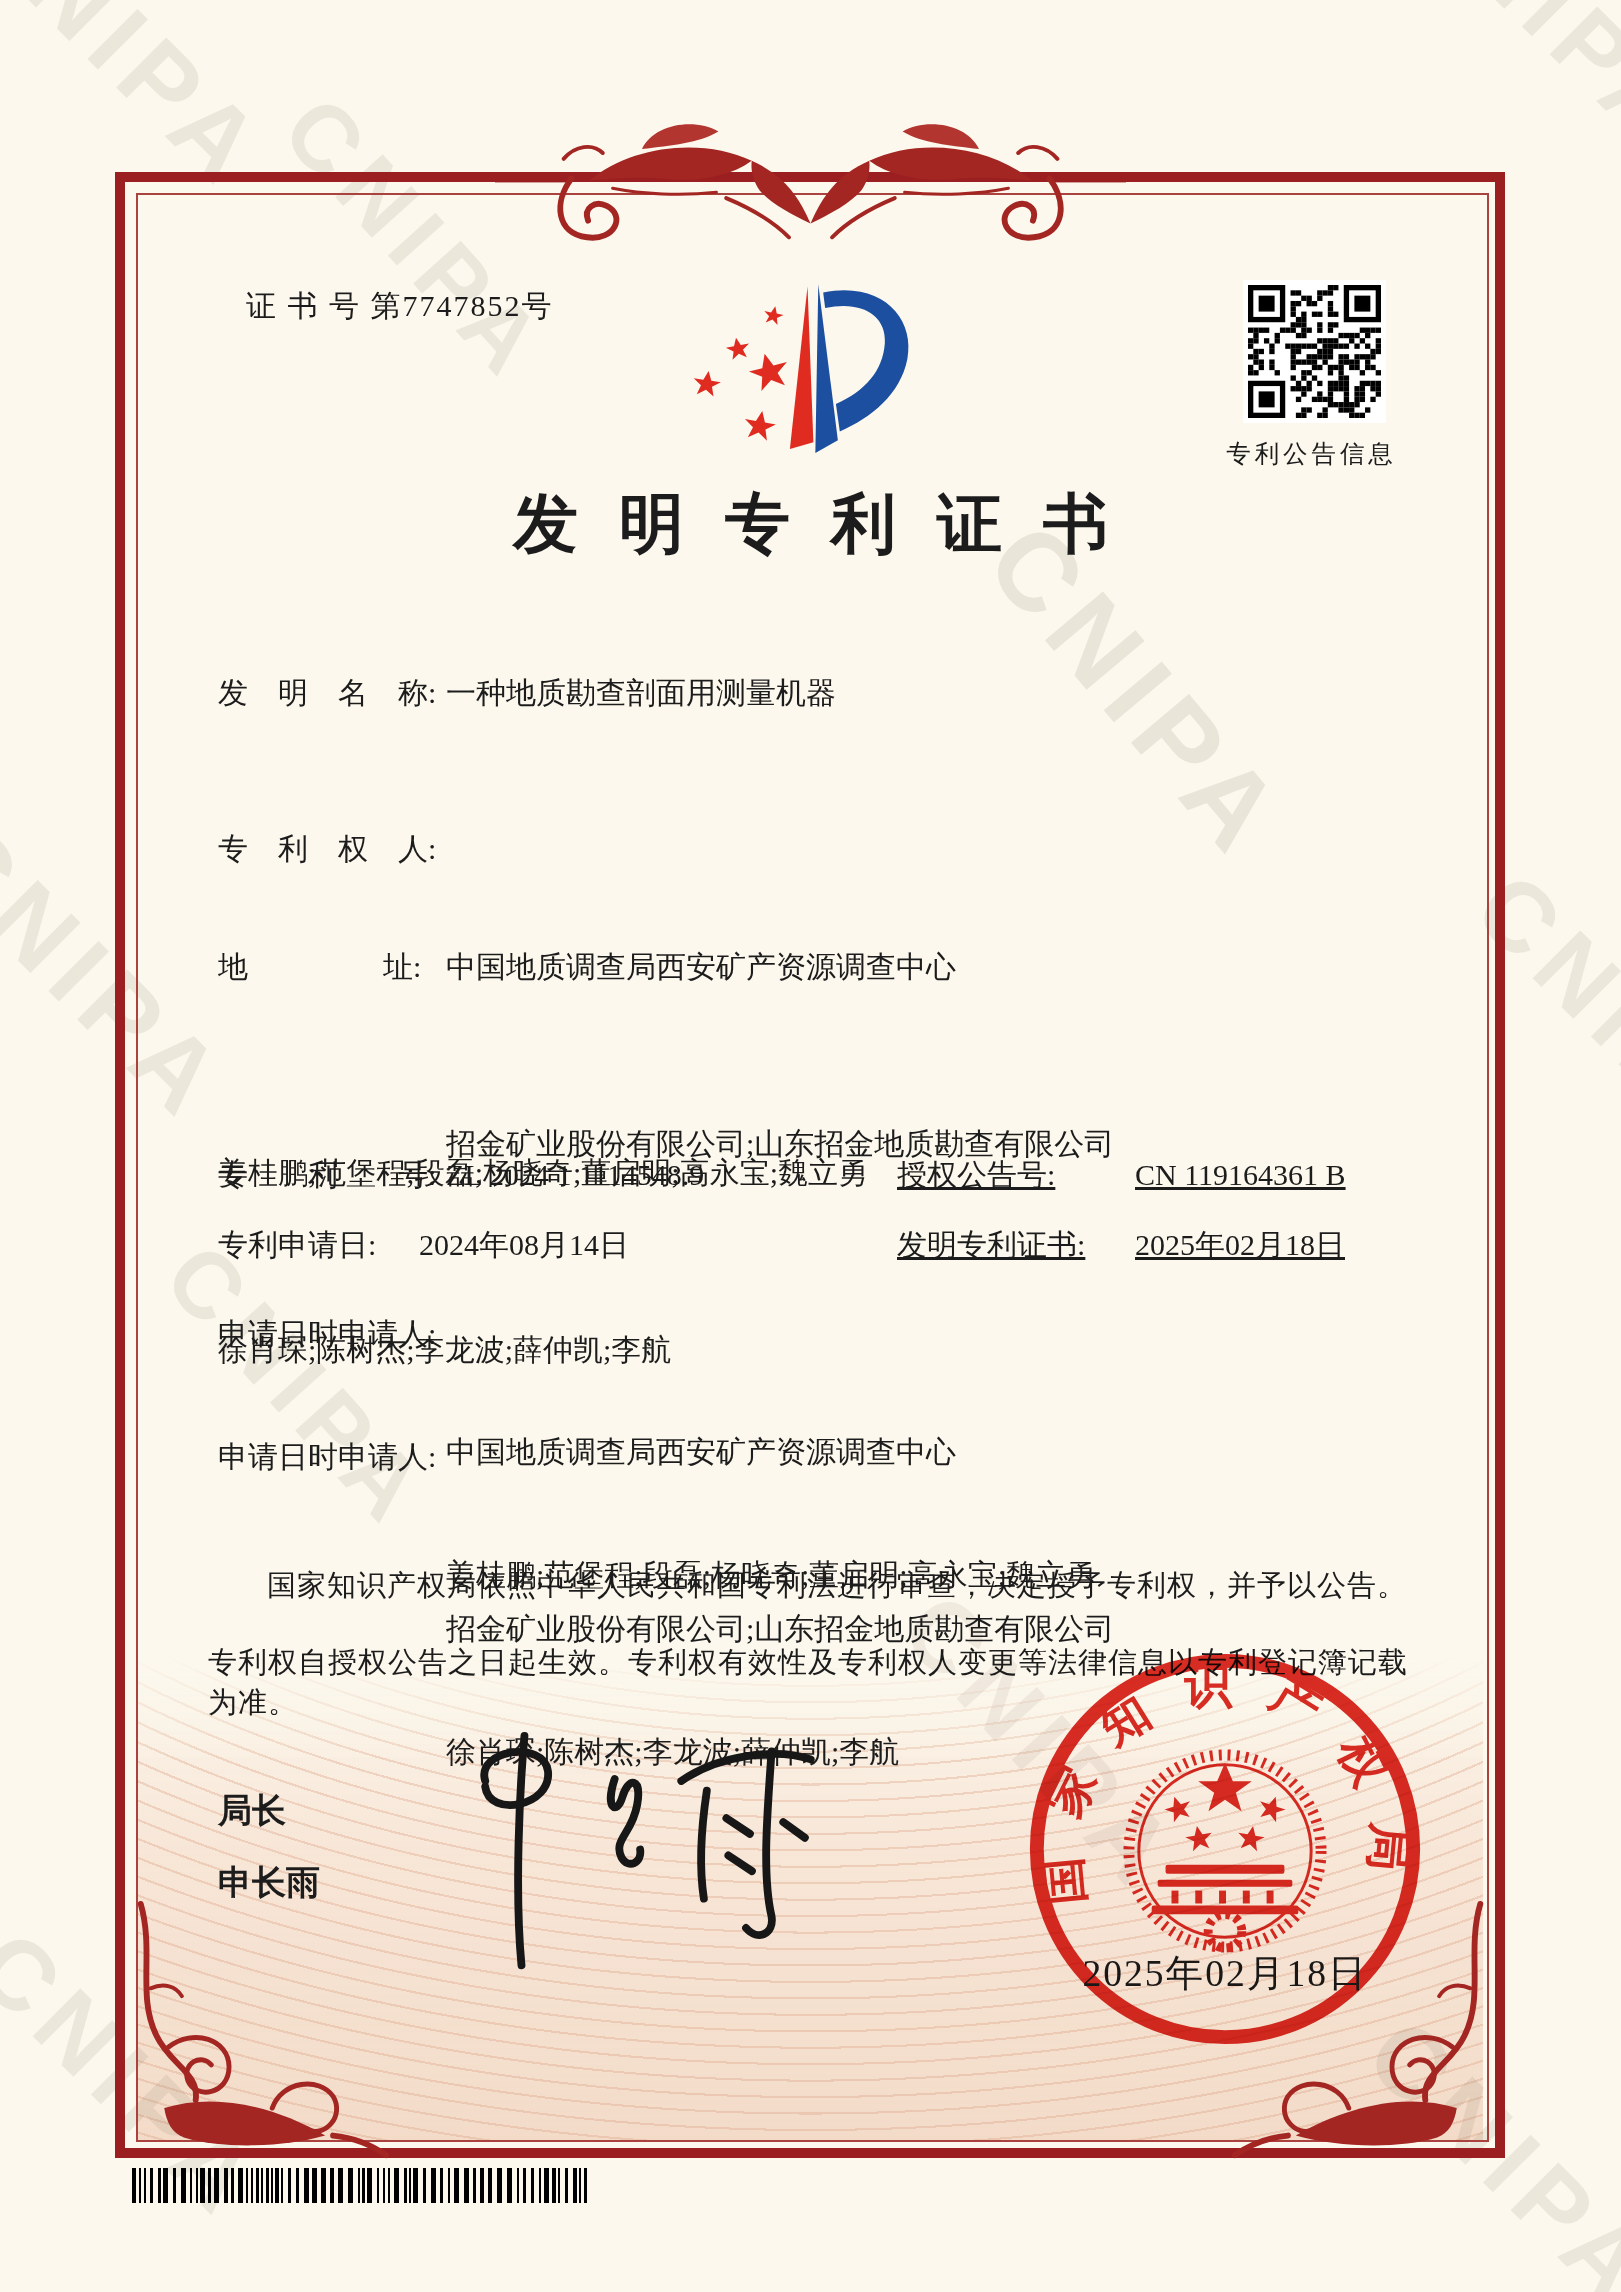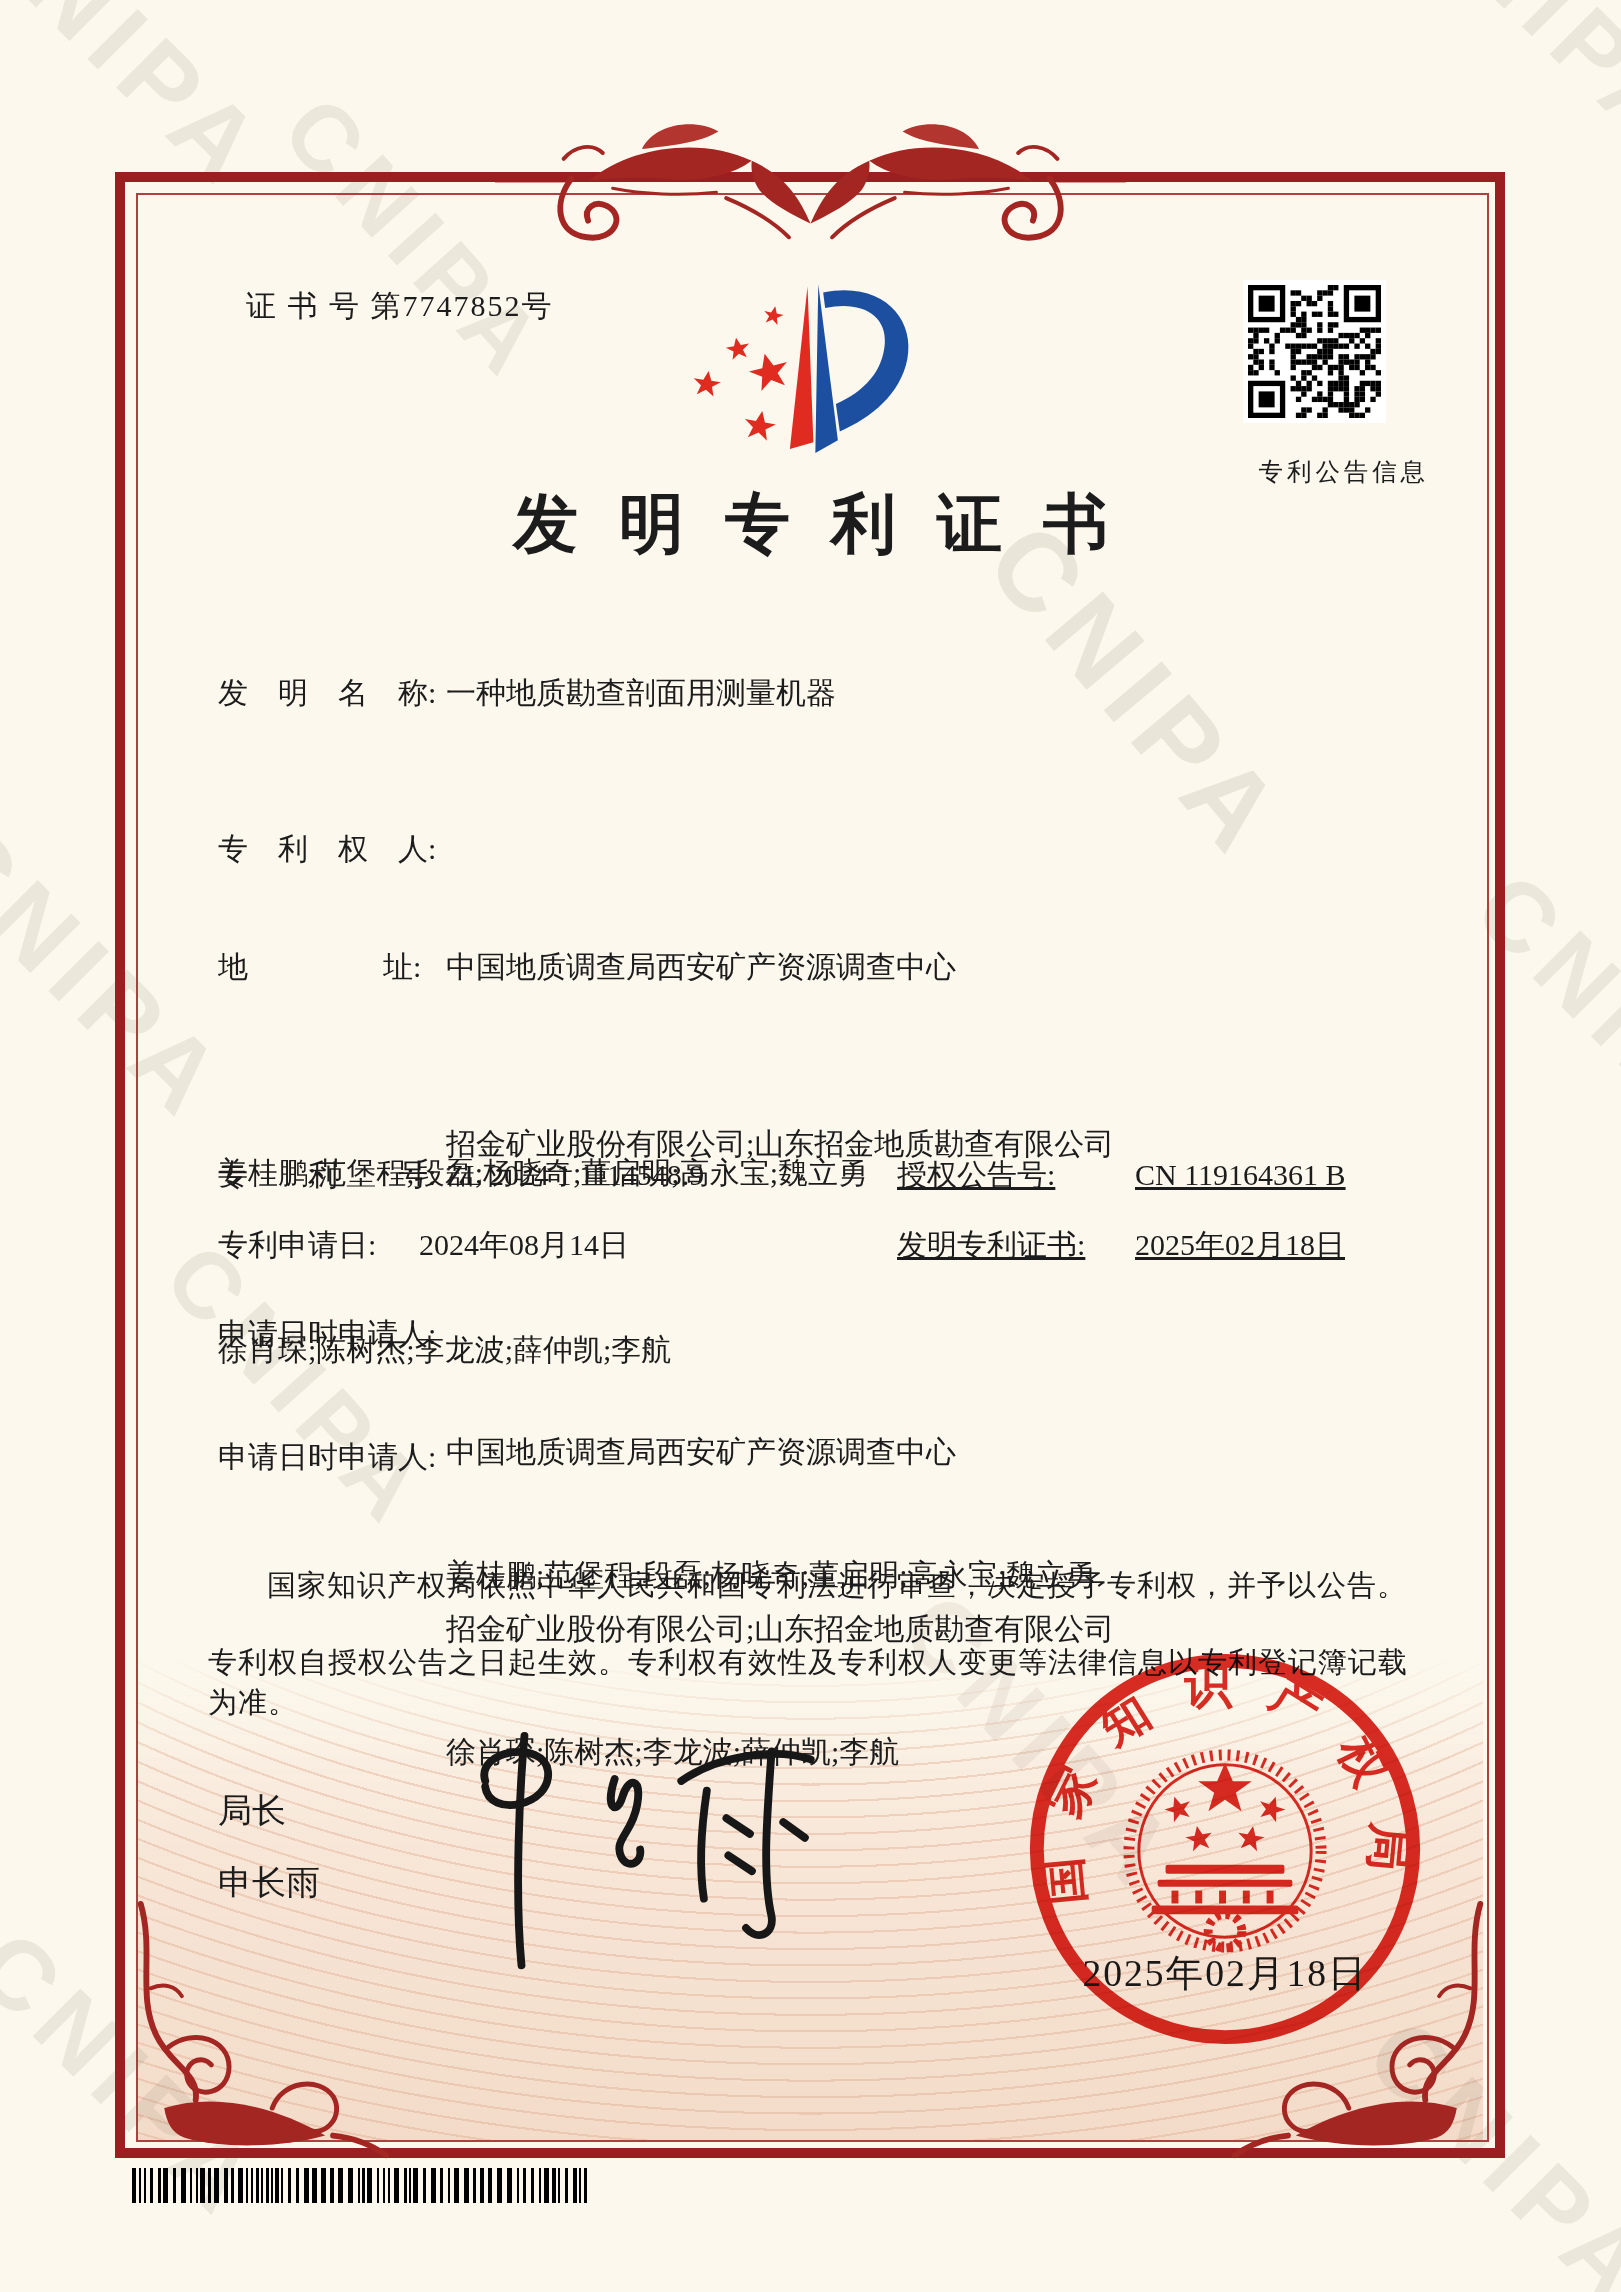--- a/index.html
+++ b/index.html
@@ -46,37 +46,37 @@
   }
   .ornament{position:absolute; z-index:4; pointer-events:none;}
   .orn-top{left:495px; top:94px; width:631px; height:167px;}
   .orn-bl{left:125px; top:1900px; width:265px; height:265px;}
   .orn-br{left:1231px; top:1900px; width:265px; height:265px; transform:scaleX(-1);}
   
   .cert-no{position:absolute; z-index:5; left:218px; top:286px; font-size:30px; letter-spacing:2px;margin-left:28px;}
   .logo{position:absolute; z-index:5; left:681px; top:267px; width:255px; height:230px;}
   .qr-box{position:absolute; z-index:5; left:1243px; top:280px; width:133px; height:133px; background:#fff; padding:4.9px;}
   .qr-box svg{display:block; width:133px; height:133px;}
-  .qr-caption{position:absolute; z-index:5; left:1194px; top:455px; width:235px; text-align:right;
+  .qr-caption{position:absolute; z-index:5; left:1194px; top:437px; width:235px; text-align:center;
     font-size:24.5px; letter-spacing:3.9px;}
   .doc-title{position:absolute; z-index:5; left:0; top:480px; width:100%; text-align:center;
     font-size:65px; font-weight:bold; letter-spacing:41px; text-indent:41px;}
   
   .row{position:absolute; z-index:5; left:218px; display:flex; font-size:30px; line-height:59px;}
   .lab{flex:none; width:228px; white-space:pre;}
   .val{white-space:pre;}
   .row-r{position:absolute; z-index:5; left:897px; display:flex; font-size:30px; line-height:59px;text-decoration:underline;}
   .lab-r{flex:none; width:238px; white-space:pre;}
   
   .statement{position:absolute; z-index:5; left:208px; top:1566px; width:1213px; font-size:29px;}
   .statement .s1{text-indent:59px; margin-bottom:37px; letter-spacing:1px;}
   .statement .s2{letter-spacing:1px;}
   
   .sig-title,.sig-name{position:absolute; z-index:5; left:218px;
-    font-family:"Liberation Sans","DejaVu Sans",sans-serif; font-weight:normal; font-size:34px;}
+    font-family:"Liberation Sans","DejaVu Sans",sans-serif; font-weight:bold; font-size:34px;}
   .sig-title{top:1788px;} .sig-name{top:1860px;}
   .sig-script{position:absolute; z-index:5; left:446px; top:1720px; width:402px; height:265px;}
   
   .seal{position:absolute; z-index:6; left:1017px; top:1639px; width:416px; height:420px;
     mix-blend-mode:multiply; opacity:0.96;}
   
   .page-footer{position:absolute; z-index:5; left:0; top:2098px; width:100%; text-align:center; font-size:26.5px;}
   .barcode{position:absolute; z-index:5; left:132px; top:2168px; width:474px; height:35px; display:flex; align-items:stretch;}
   .barcode i{display:block; height:100%;}
 </style>

